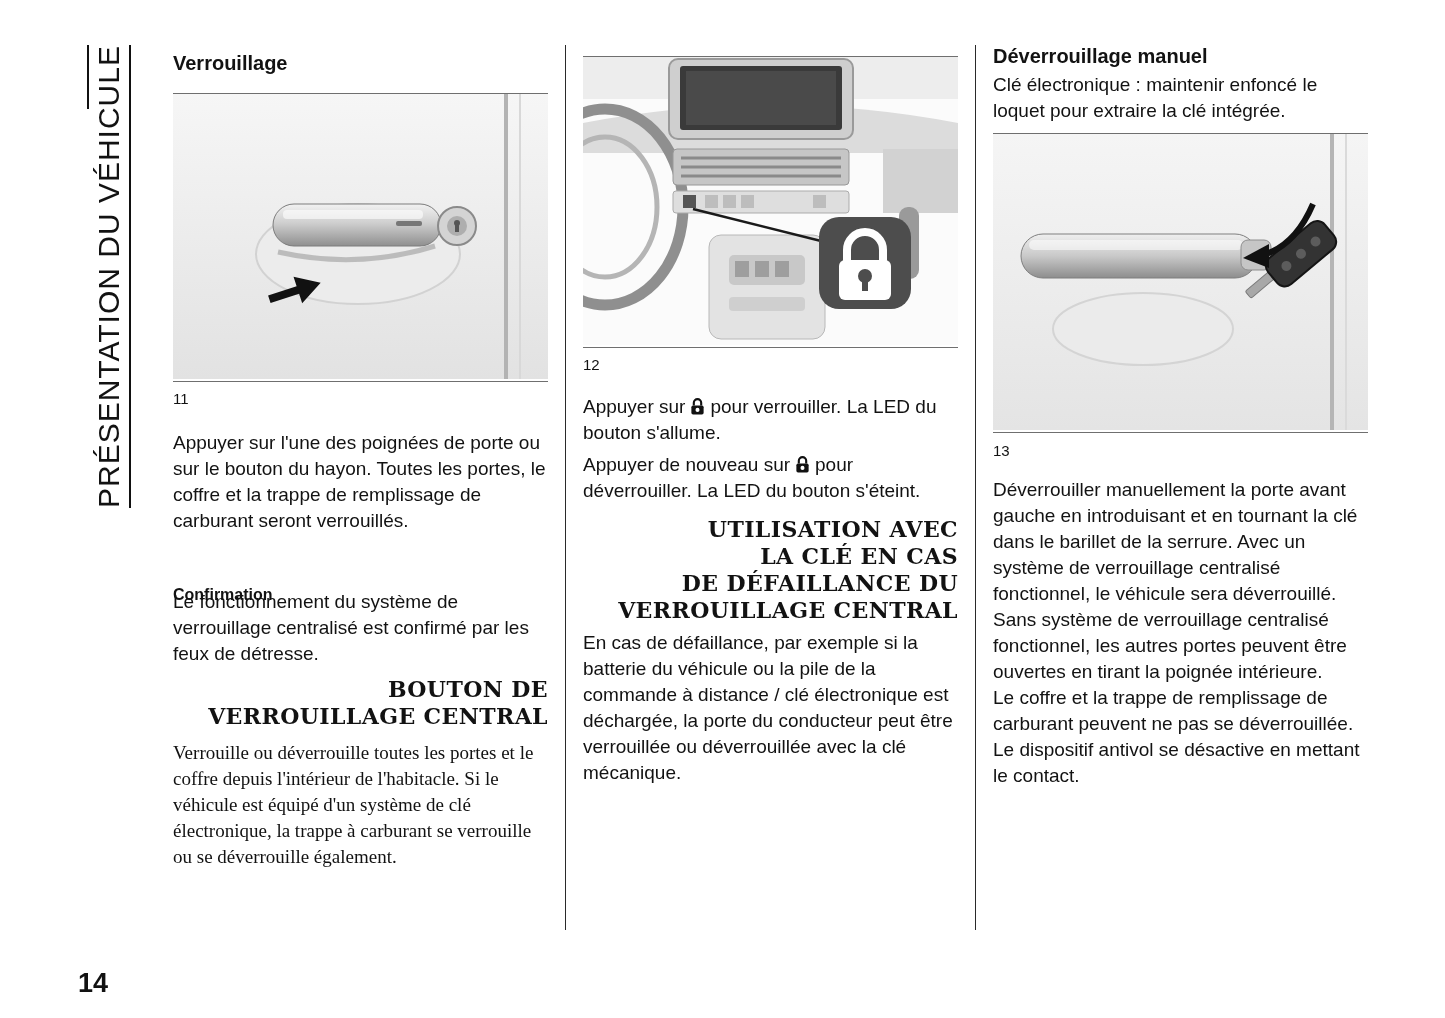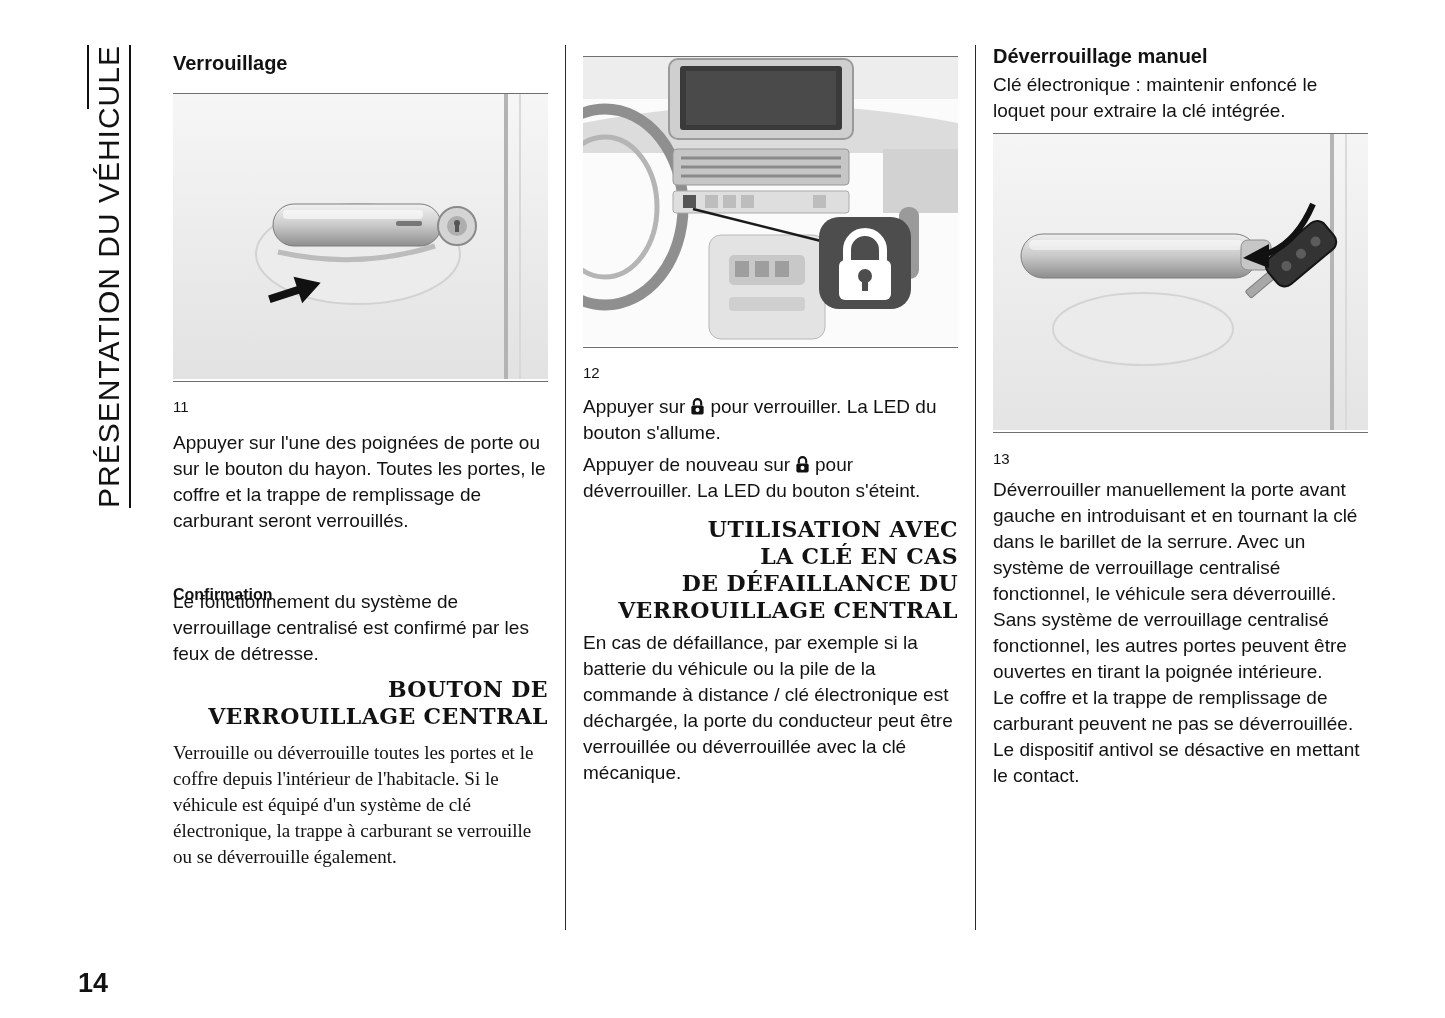--- a/index.html
+++ b/index.html
@@ -20,21 +20,21 @@
   .divider-1{left:565px;} .divider-2{left:975px;}
 
   .body-text{font-size:19px;line-height:26px;}
   .bold-head{font-weight:bold;font-size:20px;}
   .sub-head{font-weight:bold;font-size:16px;line-height:26px;margin-top:20px;}
   .slab{font-family:"DejaVu Serif",serif;font-weight:bold;font-size:22px;
         line-height:27px;letter-spacing:.4px;text-align:right;}
   .slab span{display:block;}
 
   .figure{border-top:1px solid #6f6f6f;border-bottom:1px solid #6f6f6f;overflow:hidden;}
-  .fig-label{font-size:15px;margin-top:14px;}
+  .fig-label{font-size:15px;margin-top:6px;}
 
   .abs{position:absolute;}
   .page-number{position:absolute;left:78px;top:968px;font-weight:bold;font-size:27px;}
 
   .inline-lock{display:inline-block;width:15px;height:19px;vertical-align:-3px;margin:0 5px;}
 </style>
 </head>
 <body>
 
 <div class="page">

